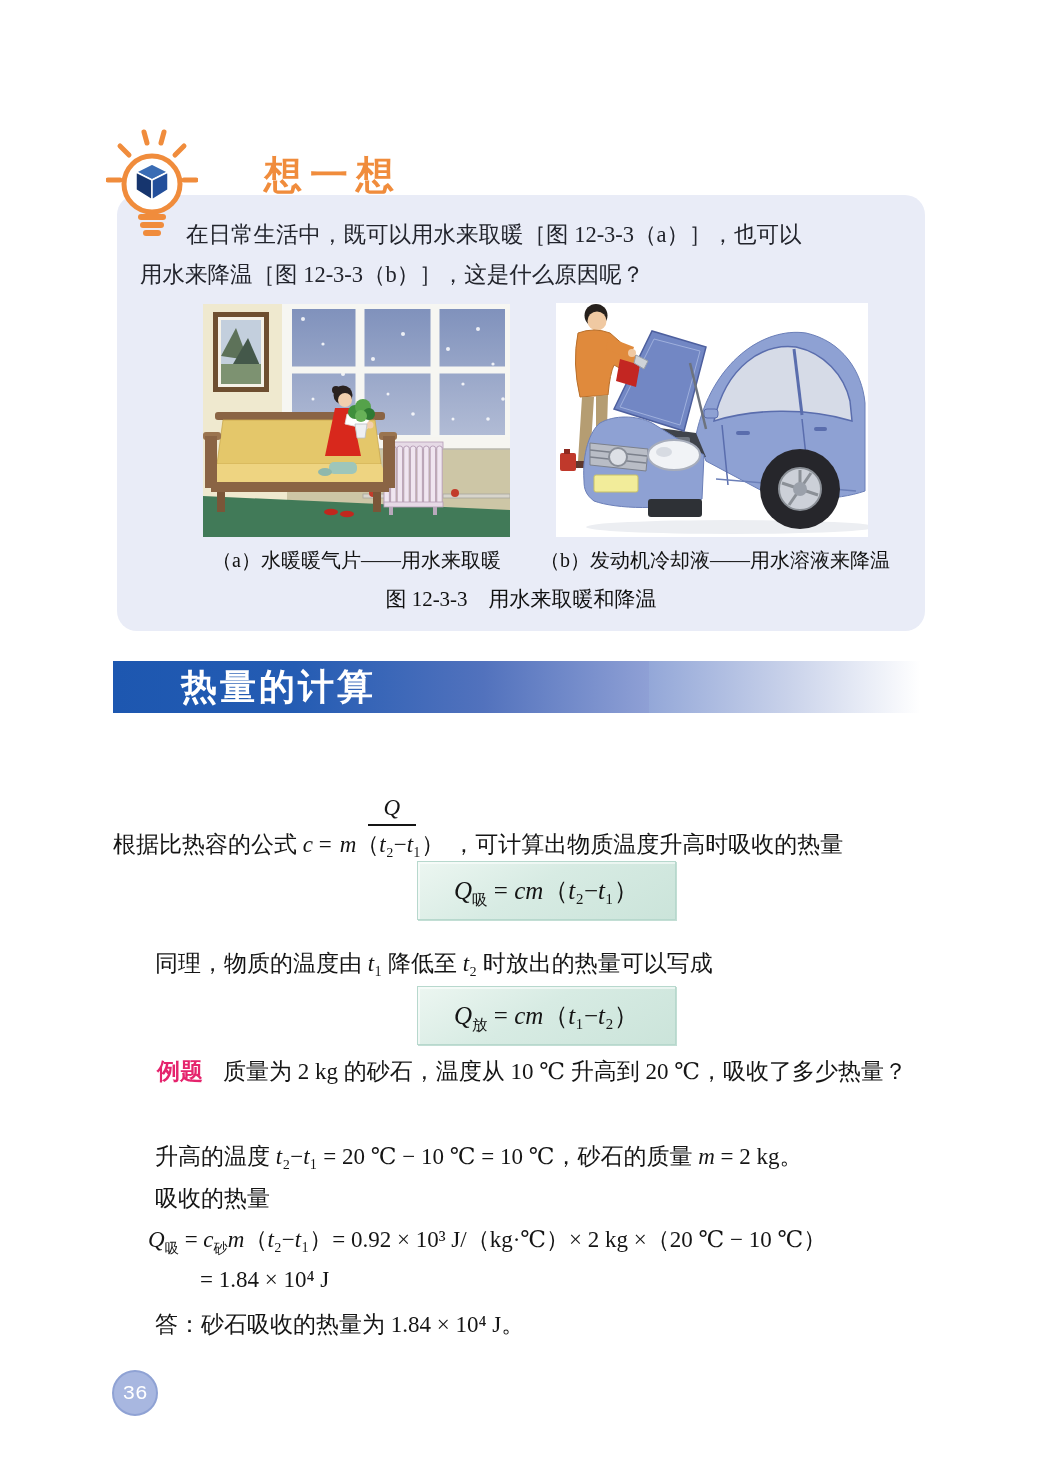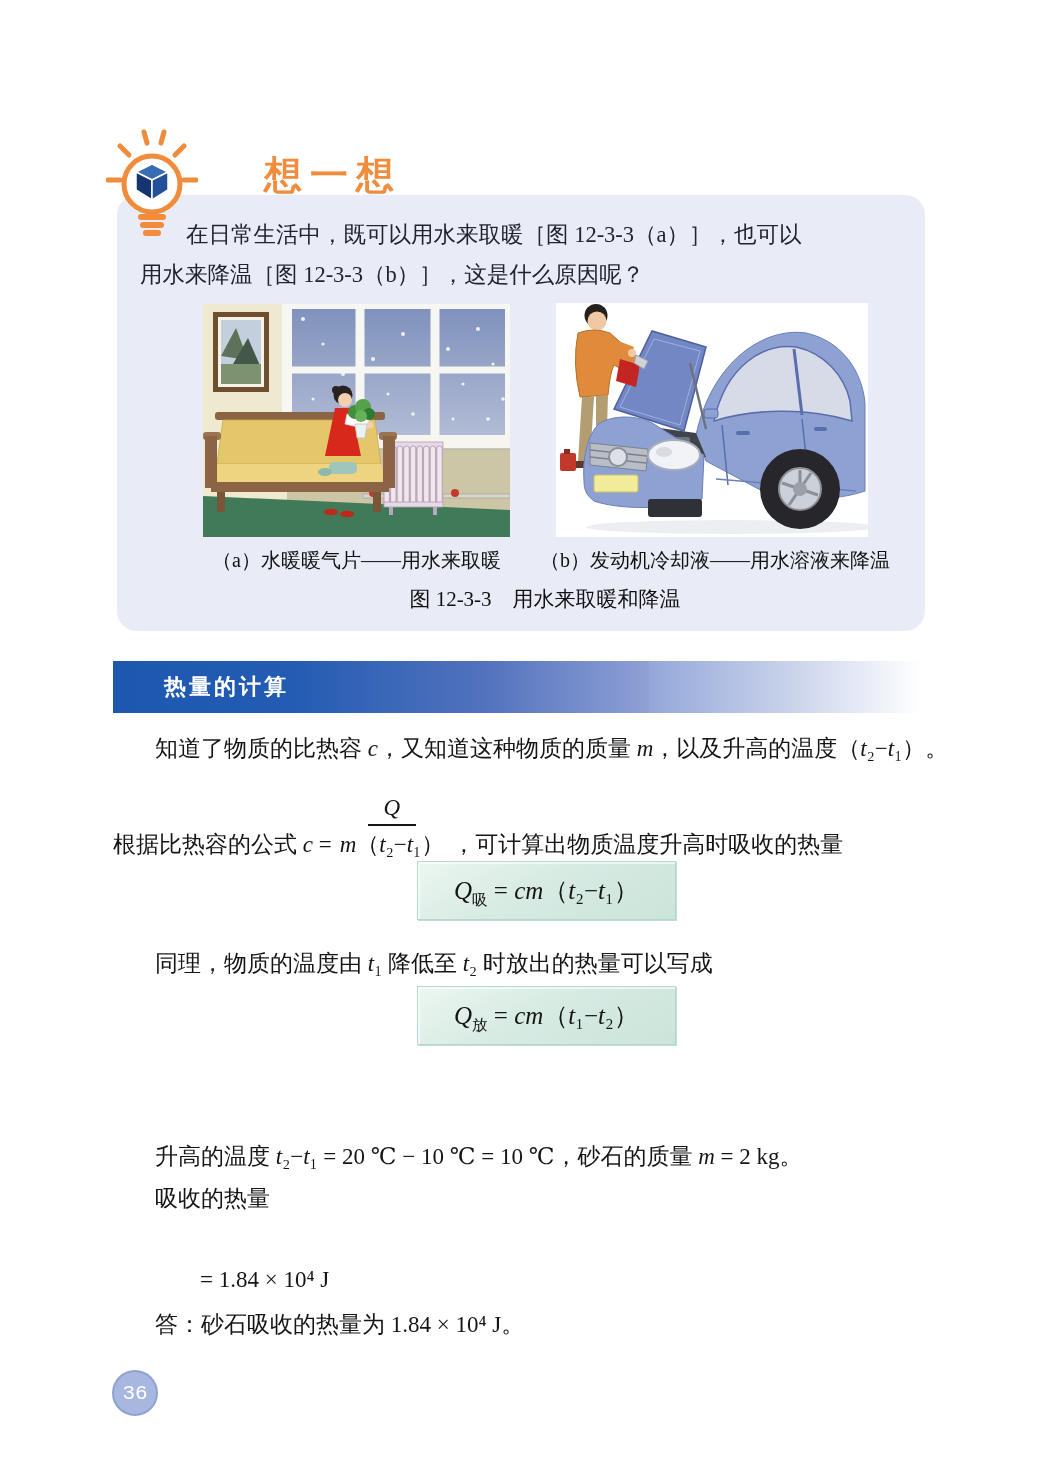--- a/index.html
+++ b/index.html
@@ -7,27 +7,27 @@
         font-family:"Liberation Serif","DejaVu Serif",serif;color:#151515;}
   .abs{position:absolute;}
   
   .think-box{position:absolute;left:117px;top:195px;width:808px;height:436px;
              background:#e9ecf7;border-radius:20px;}
   .think-title{position:absolute;left:264px;top:150px;font-family:Liberation Serif, serif;
                font-weight:bold;font-size:38px;color:#f08c3c;letter-spacing:8px;white-space:nowrap;}
   .think-line{position:absolute;font-size:22.5px;white-space:nowrap;color:#22242c;}
   .fig{position:absolute;overflow:hidden;}
   .caption{position:absolute;font-size:20px;text-align:center;white-space:nowrap;color:#111;}
-  .fig-caption{position:absolute;left:117px;width:808px;top:585px;font-size:21px;text-align:center;color:#111;padding-left:24px;}
+  .fig-caption{position:absolute;left:117px;width:808px;top:585px;font-size:21px;text-align:center;color:#111;}
   
   .sec-header{position:absolute;left:113px;top:661px;width:824px;height:52px;
               background:linear-gradient(90deg,#1d57b0 0%,#245cb3 22%,#5272bd 45%,#8fa0d5 65%,#93a7d8 65%,#c9d2ea 82%,#ffffff 98%);
               display:flex;align-items:center;}
   .sec-title{font-family:Liberation Serif, serif;font-weight:bold;
-             font-size:22px;color:#ffffff;padding-left:51px;letter-spacing:3px;}
+             font-size:36px;color:#ffffff;padding-left:68px;letter-spacing:3px;}
   
   .line{position:absolute;font-size:23px;white-space:nowrap;color:#151515;}
   .line i{font-style:italic;}
   .line b, .sol b{font-family:"Liberation Sans","DejaVu Sans",sans-serif;font-weight:700;}
   sub{font-size:0.62em;line-height:0;}
   .frac-line{position:absolute;left:113px;top:776px;height:84px;display:flex;align-items:flex-end;
              font-size:23px;white-space:nowrap;}
   .frac{display:inline-flex;flex-direction:column;align-items:center;margin:0 8px;vertical-align:middle;}
   .frac .num{padding:0 16px 3px 16px;border-bottom:2.5px solid #151515;}
   .frac .den{padding-top:3px;}
@@ -239,40 +239,43 @@
   </svg>
 
   <div class="caption" style="left:540px;width:345px;top:547px;">（b）发动机冷却液——用水溶液来降温</div>
   <div class="caption" style="left:203px;width:307px;top:547px;">（a）水暖暖气片——用水来取暖</div>
   <div class="fig-caption">图 12-3-3　用水来取暖和降温</div>
 
   <div class="sec-header">
     <div class="sec-title">热量的计算</div>
   </div>
 
-  <div class="line" style="left:155px;top:733px;">知道了物质的比热容 <i>c</i>，又知道这种物质的质量 <i>m</i>，以及升高的温度（<i>t</i>₂−<i>t</i>₁）。</div>
 
   <div class="frac-line">
     <span>根据比热容的公式 <i>c</i> =</span>
     <span class="frac">
       <span class="num"><i>Q</i></span>
       <span class="den"><i>m</i>（<i>t</i>₂−<i>t</i>₁）</span>
     </span>
     <span>，可计算出物质温度升高时吸收的热量</span>
   </div>
 
   <div class="fbox" style="left:417px;top:861px;"><i>Q</i><sub>吸</sub> = <i>cm</i>（<i>t</i>₂−<i>t</i>₁）</div>
 
   <div class="line" style="left:155px;top:948px;">同理，物质的温度由 <i>t</i>₁ 降低至 <i>t</i>₂ 时放出的热量可以写成</div>
 
   <div class="fbox" style="left:417px;top:986px;"><i>Q</i><sub>放</sub> = <i>cm</i>（<i>t</i>₁−<i>t</i>₂）</div>
 
+  <div class="line" style="left:157px;top:1056px;">
+    <span class="example-label">例题</span><span>质量为 2 kg 的砂石，温度从 10 ℃ 升高到 20 ℃，吸收了多少热量？</span>
+  </div>
 
   <div class="line sol" style="left:155px;top:1141px;">升高的温度 <i>t</i>₂−<i>t</i>₁ = 20 ℃ − 10 ℃ = 10 ℃，砂石的质量 <i>m</i> = 2 kg。</div>
   <div class="line sol" style="left:155px;top:1183px;">吸收的热量</div>
+  <div class="line sol" style="left:148px;top:1224px;"><i>Q</i><sub>吸</sub> = <i>c</i><sub>砂</sub><i>m</i>（<i>t</i>₂−<i>t</i>₁）= 0.92 × 10³ J/（kg·℃）× 2 kg ×（20 ℃ − 10 ℃）</div>
   <div class="line sol" style="left:200px;top:1267px;">= 1.84 × 10⁴ J</div>
   <div class="line sol" style="left:155px;top:1309px;">答：砂石吸收的热量为 1.84 × 10⁴ J。</div>
 
   <div class="page-num">
     <span>36</span>
   </div>
 
 </div>
 
 </body></html>

